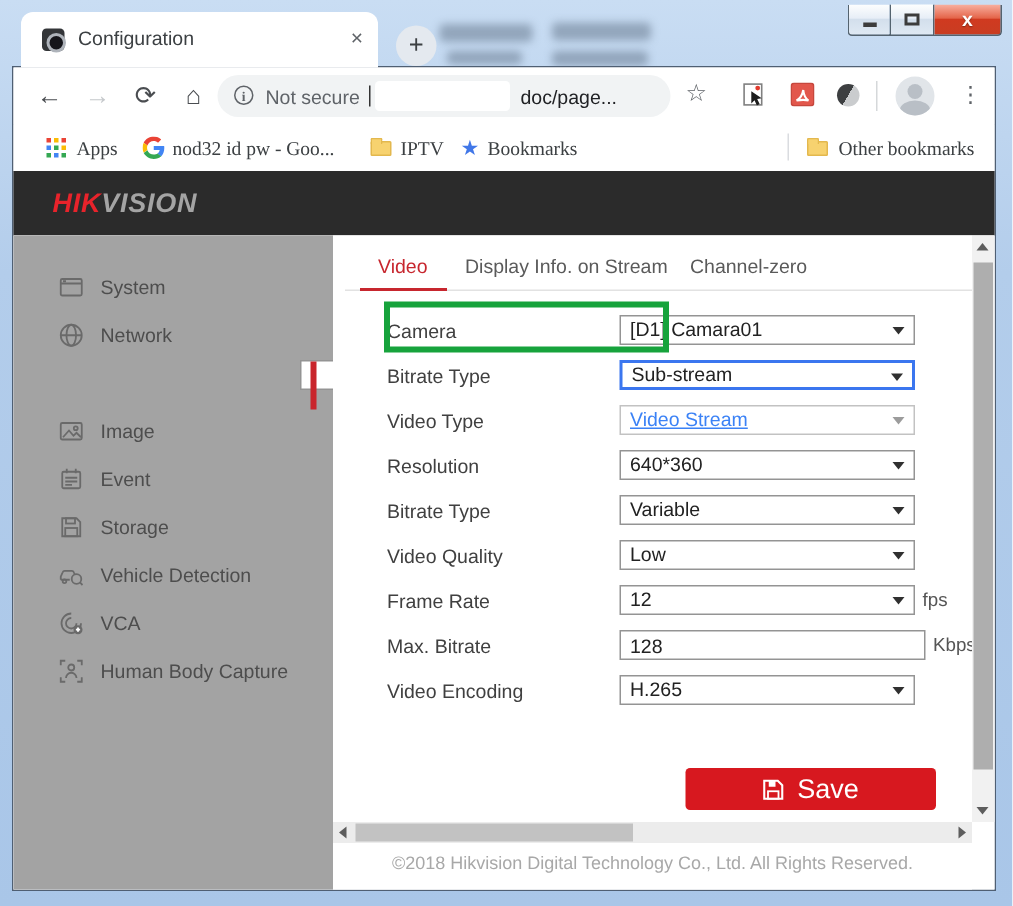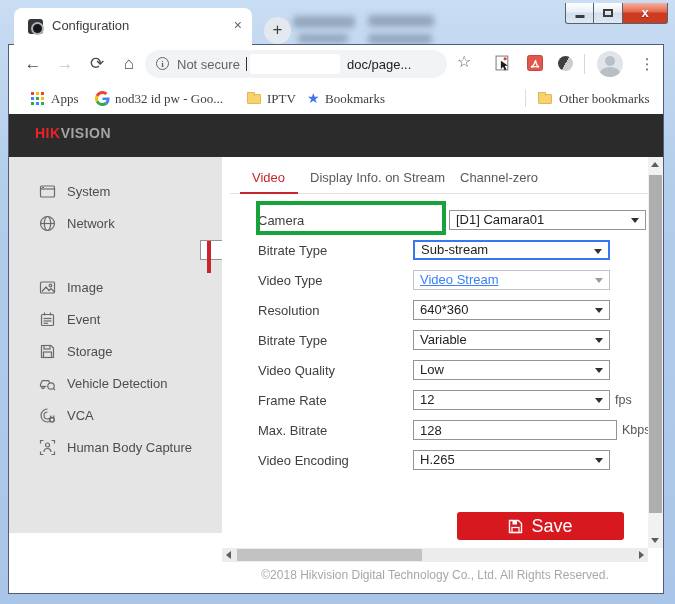--- a/index.html
+++ b/index.html
@@ -70,27 +70,27 @@
   .apps-grid i{ display:block; }
   .g-icon{ position:absolute; left:86px; top:8px; }
   .folder{ position:absolute; width:14px; height:10px; background:#f7d26f; border:1px solid #e3b84e; border-radius:1px; }
   .folder::before{ content:""; position:absolute; left:-1px; top:-3px; width:6px; height:3px;
     background:#f7d26f; border:1px solid #e3b84e; border-bottom:none; border-radius:1px 1px 0 0; }
   .bk-star{ position:absolute; left:298px; top:7px; font-size:14px; color:#4177e8; }
   .bk-sep{ position:absolute; left:516px; top:6px; width:1px; height:18px; background:#dadce0; }
 
   
   .hik-header{ position:absolute; left:0; top:69px; width:654px; height:43px; background:#2b2b2b; }
-  .logo{ position:absolute; left:26px; top:11px; font-size:14px; font-weight:bold; 
+  .logo{ position:absolute; left:26px; top:11px; font-size:18px; font-weight:bold; font-style:italic;
     letter-spacing:.5px;text-align:center; }
   .logo .hik{ color:#e8232b; } .logo .vision{ color:#a4a4a4; }
 
   
   .page-body{ position:absolute; left:0; top:112px; width:654px; height:436px; background:#fff; }
-  .sidebar{ position:absolute; left:0; top:0; width:213px; height:376px; background:#e5e5e5; }
+  .sidebar{ position:absolute; left:0; top:0; width:213px; height:436px; background:#a3a3a3; }
   .side-item{ position:absolute; left:0; width:213px; height:32px; }
   .side-item.sel{ background:#fff; }
   .side-item.sel .red-bar{ position:absolute; left:6px; top:0; width:4px; height:32px; background:#c9252c; }
   .side-ic{ position:absolute; left:30px; top:7px; width:17px; height:17px; }
   .side-label{ position:absolute; left:58px; top:8px; font-size:13px; color:#4d4d4d; }
   .side-item.sel .side-label{ color:#c9252c; font-weight:bold; }
 
   .main{ position:absolute; left:213px; top:0; width:426px; height:436px; background:#fff; }
   .vtab{ position:absolute; top:13px; font-size:13px; color:#5a5a5a; }
   .vtab.active{ color:#c7262e; }
@@ -323,21 +323,21 @@
       <div class="main">
         <span class="vtab active" style="left:30px;">Video</span>
         <span class="vtab" style="left:88px;">Display Info. on Stream</span>
         <span class="vtab" style="left:238px;">Channel-zero</span>
         <span class="vtab-line"></span>
         <span class="vtab-underline"></span>
 
         <div class="green-box"></div>
 
         <span class="f-label" style="top:56px;">Camera</span>
-        <div class="sel" style="top:53px;margin-left:36px;"><span>[D1] Camara01</span></div>
+        <div class="sel" style="top:53px;"><span>[D1] Camara01</span></div>
 
         <span class="f-label" style="top:86px;">Bitrate Type</span>
         <div class="sel focused" style="top:83px;"><span>Sub-stream</span></div>
 
         <span class="f-label" style="top:116px;">Video Type</span>
         <div class="sel disabled" style="top:113px;"><span>Video Stream</span></div>
 
         <span class="f-label" style="top:146px;">Resolution</span>
         <div class="sel" style="top:143px;"><span>640*360</span></div>
 

